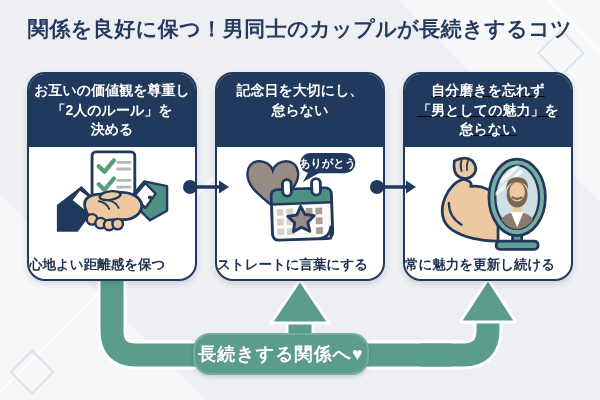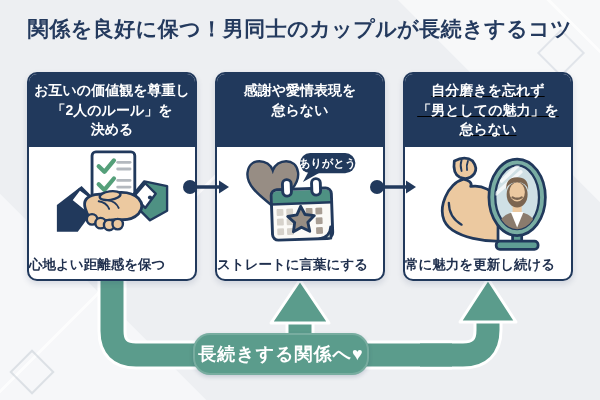--- a/index.html
+++ b/index.html
@@ -17,21 +17,21 @@
   .deco-d1{left:16px;top:356px;width:28px;height:28px;border:2px solid rgba(198,205,214,.55);transform:rotate(45deg);}
   .deco-d2{left:544px;top:36px;width:30px;height:30px;border:2px solid rgba(198,205,214,.45);transform:rotate(45deg);}
 
   .title{
     position:absolute;left:0;top:15px;width:600px;margin:0;
     text-align:center;font-size:21px;font-weight:800;color:#243a5e;letter-spacing:.5px;
   }
 
   .card{
     position:absolute;top:72px;width:170px;height:209px;
-    border:2.5px solid #21395c;border-radius:10px;overflow:hidden;
+    border:2.5px solid #21395c;border-radius:18px;overflow:hidden;
     background:#fff;box-sizing:border-box;
     box-shadow:0 3px 6px rgba(30,50,90,.14);
   }
   .card1{left:27px;} .card2{left:215px;} .card3{left:403px;text-decoration:underline;}
   .card-head{
     background:#21395c;color:#fff;height:73px;box-sizing:border-box;
     padding-top:7px;text-align:center;font-size:14px;font-weight:800;line-height:19.5px;
   }
   .card-body{position:relative;height:133px;text-align:left;}
   .card-body svg{display:block;margin:3px auto 0 auto;}
@@ -114,21 +114,21 @@
           <circle cx="66" cy="78" r="5.5" fill="#ecc9a0" stroke="#21395c" stroke-width="2.5"></circle>
           <path d="M56 53 q8 1 11 8 M46 54 q8 1 11 8" fill="none" stroke="#21395c" stroke-width="2" stroke-linecap="round"></path>
         </g>
       </svg>
       <div class="caption">心地よい距離感を保つ</div>
     </div>
   </section>
 
   <section class="card card2">
     <header class="card-head">
-      <div>感謝や愛情表現を</div>
+      <div>記念日を大切にし、</div>
       <div>怠らない</div>
     </header>
     <div class="card-body">
       <svg width="120" height="101" viewBox="0 0 122 104">
         <path d="M33 21 C29 9 9 7 7 23 C5 38 24 50 33 58 C42 50 61 38 59 23 C57 7 37 9 33 21 Z" fill="#978d84" stroke="#21395c" stroke-width="2.5"></path>
         <g transform="rotate(-2 62 66)">
           <rect x="32" y="40" width="62" height="52" rx="6" fill="#fbfaf7"></rect>
           <path d="M38 41.5 h50 a5 5 0 0 1 5 5 v8 h-60 v-8 a5 5 0 0 1 5 -5 z" fill="#4e9183"></path>
           <line x1="32" y1="55" x2="94" y2="55" stroke="#21395c" stroke-width="2.5"></line>
           <rect x="32" y="40" width="62" height="52" rx="6" fill="none" stroke="#21395c" stroke-width="3"></rect>

